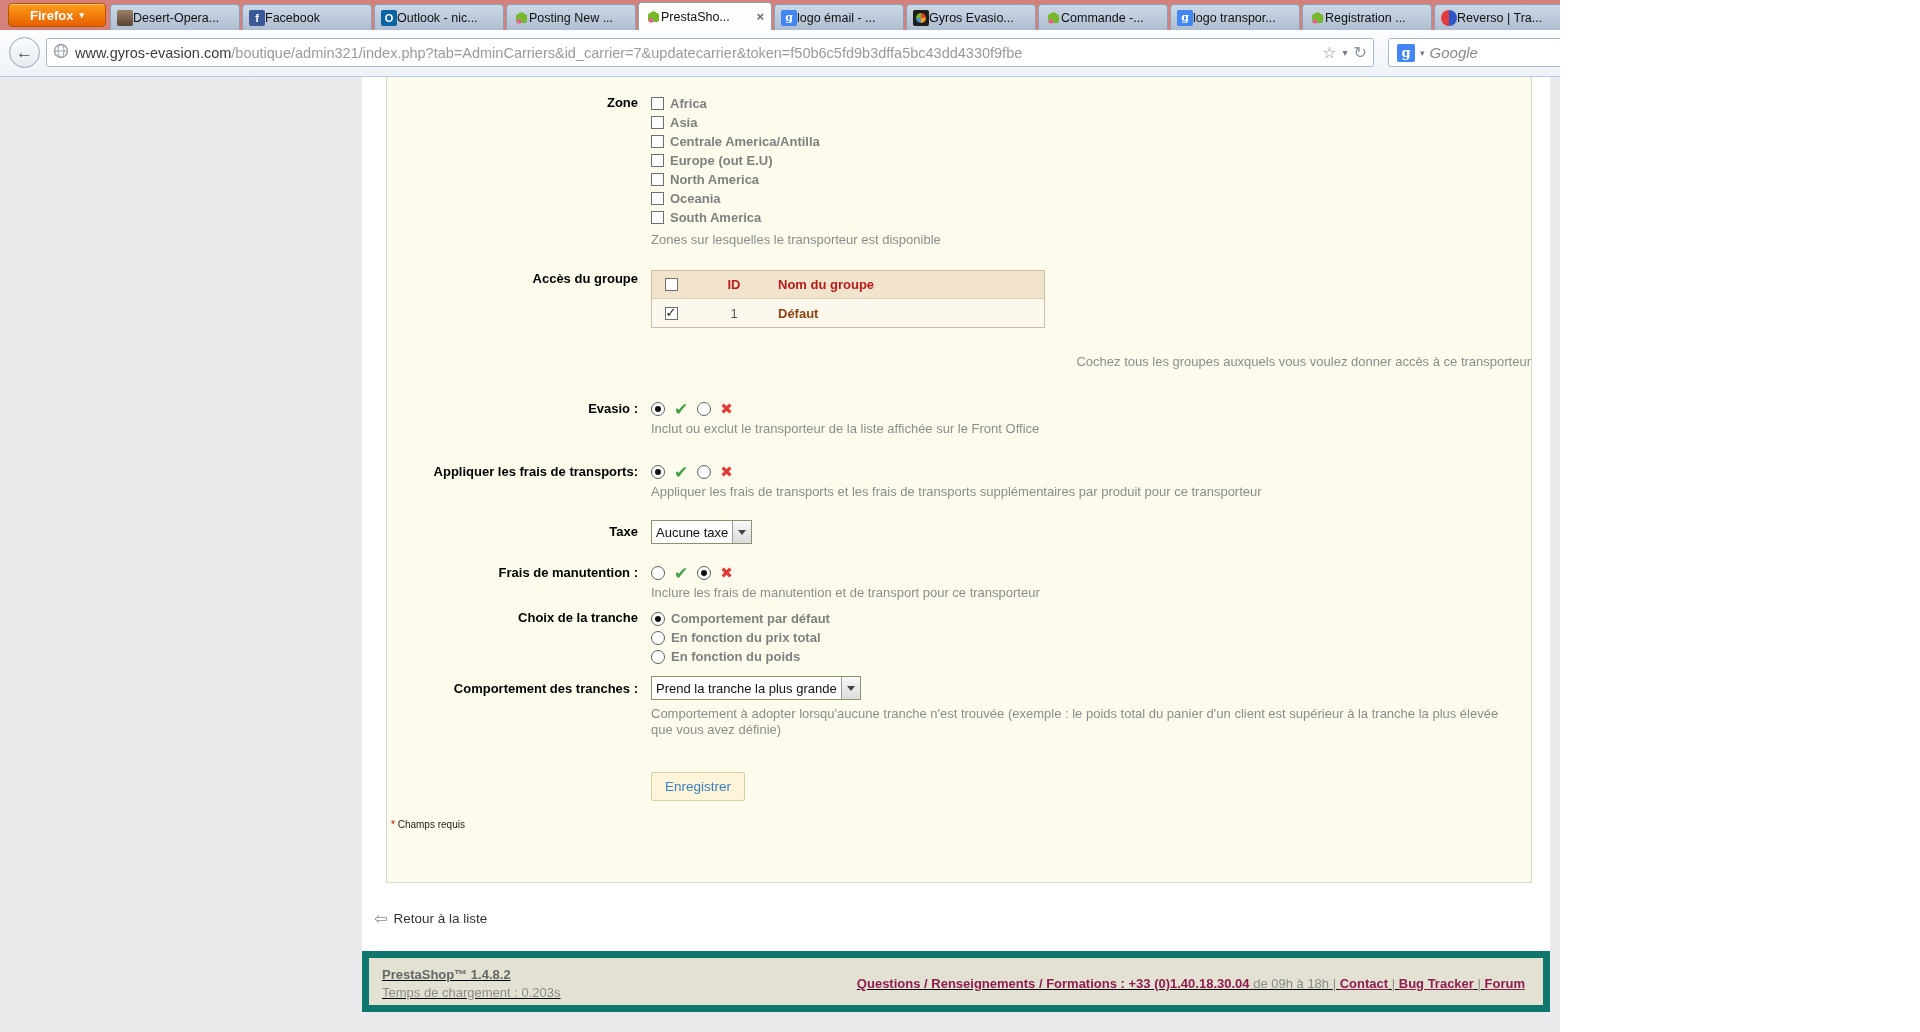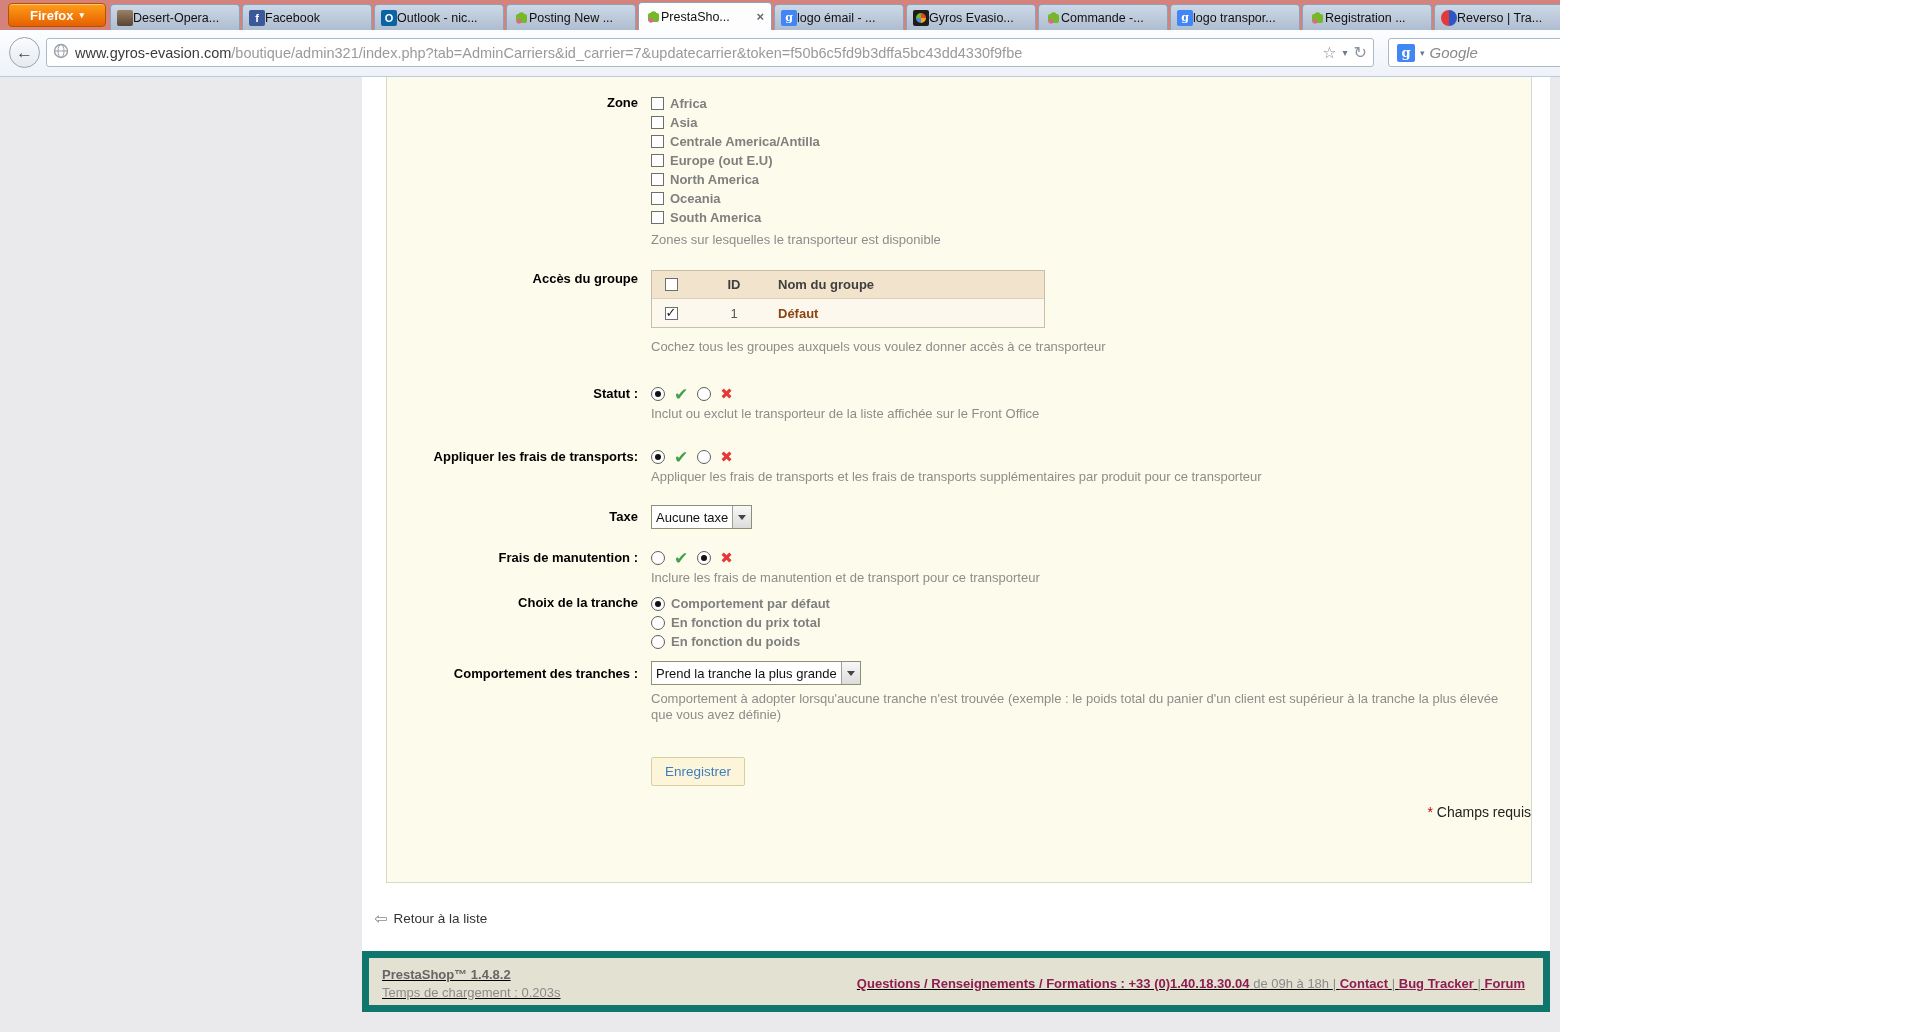--- a/index.html
+++ b/index.html
@@ -91,40 +91,40 @@
     background:#fff;position:relative;flex:none;}
   .rd[data-checked="true"]::after{content:"";position:absolute;left:3px;top:3px;width:6px;height:6px;
     border-radius:50%;background:#111;}
   .icon-check{color:#43a047;font-size:17px;font-family:"DejaVu Sans",sans-serif;line-height:14px;}
   .icon-cross{color:#e53935;font-size:15px;font-weight:bold;font-family:"DejaVu Sans",sans-serif;line-height:14px;}
   .radiobar{display:flex;align-items:center;gap:9px;height:18px;}
 
   
   #group-table{width:392px;border:1px solid #c9bfa8;background:#fdf8ee;font-size:13px;}
   #group-table .thead{display:flex;align-items:center;height:27px;background:#f2e4cc;
-    border-bottom:1px solid #ddd0b4;font-weight:bold;color:#404040;}
+    border-bottom:1px solid #ddd0b4;font-weight:bold;color:#b91c1c;}
   #group-table .trow{display:flex;align-items:center;height:28px;}
   .c-cb{width:38px;display:flex;justify-content:center;}
   .c-id{width:88px;text-align:center;}
   .c-name{flex:1;}
   #group-row-name{color:#8b4513;font-weight:bold;}
   #group-row-id{color:#555;}
 
   
   .sel{display:inline-flex;align-items:center;height:24px;background:#fff;border:1px solid #8f8f73;
     box-sizing:border-box;font-size:13px;color:#111;}
   .sel .val{padding:0 4px;white-space:nowrap;}
   .sel .btn{width:18px;align-self:stretch;background:linear-gradient(#f8f8f8,#dcdcdc);
     border-left:1px solid #a0a090;display:flex;align-items:center;justify-content:center;}
   .sel .btn i{width:0;height:0;border-left:4px solid transparent;border-right:4px solid transparent;
     border-top:5px solid #444;}
 
   #save-btn{margin:0;padding:6px 13px;background:#fdf5d9;border:1px solid #d9cfa4;border-radius:2px;
     color:#3e7ebe;font-size:13.5px;font-family:"Liberation Sans",sans-serif;}
-  #required-note{margin-top:18px;margin-left:4px;font-size:14px;color:#222;text-align:right;}
+  #required-note{margin-top:18px;margin-left:4px;font-size:10px;color:#222;}
   #required-note .star{color:#cc0000;}
 
   #back-link{position:absolute;left:374px;top:832px;display:flex;align-items:center;gap:6px;
     font-size:13.5px;color:#333;}
   #back-link .arrow{color:#8a8a8a;font-size:16px;font-family:"DejaVu Sans",sans-serif;}
 
   
   #footer{position:absolute;left:362px;top:874px;width:1188px;height:61px;box-sizing:border-box;
     background:#e3e1d2;border:7px solid #0f766e;display:flex;justify-content:space-between;
     padding:9px 18px 0 13px;font-size:13px;text-decoration:underline;}
@@ -336,26 +336,26 @@
               <span class="c-name">Nom du groupe</span>
             </div>
             <div class="trow">
               <span class="c-cb">
                   <span class="cb" data-checked="true"></span>
                 </span>
               <span class="c-id" id="group-row-id">1</span>
               <span class="c-name" id="group-row-name">Défaut</span>
             </div>
           </div>
-          <div class="hint" style="margin-top:11px;">Cochez tous les groupes auxquels vous voulez donner accès à ce transporteur</div>
+          <div class="hint" style="margin-top:26px;text-align:right;">Cochez tous les groupes auxquels vous voulez donner accès à ce transporteur</div>
         </div>
       </div>
 
       <div class="frow" style="margin-top:30px;">
-        <div class="lbl">Statut :</div>
+        <div class="lbl">Evasio :</div>
         <div class="ctrl">
           <div class="radiobar">
             <span class="rd" data-checked="true"></span>
             <span class="icon-check">✔</span>
             <span class="rd" data-checked="false"></span>
             <span class="icon-cross">✖</span>
           </div>
           <div class="hint" style="margin-top:3px;">Inclut ou exclut le transporteur de la liste affichée sur le Front Office</div>
         </div>
       </div>

